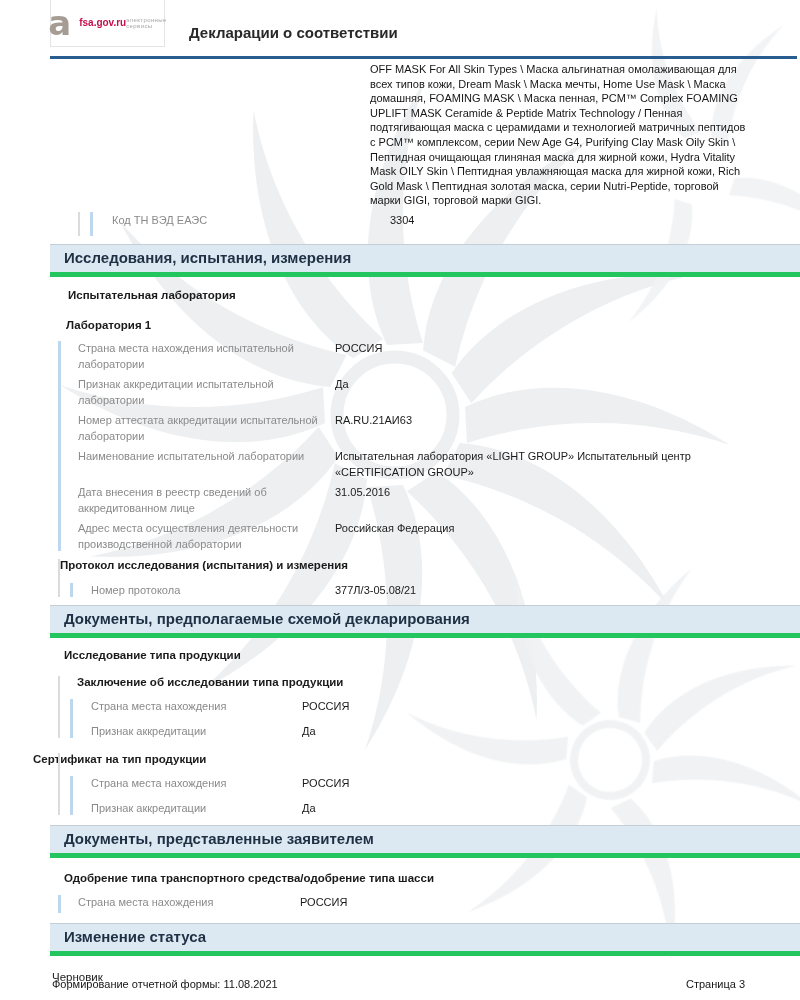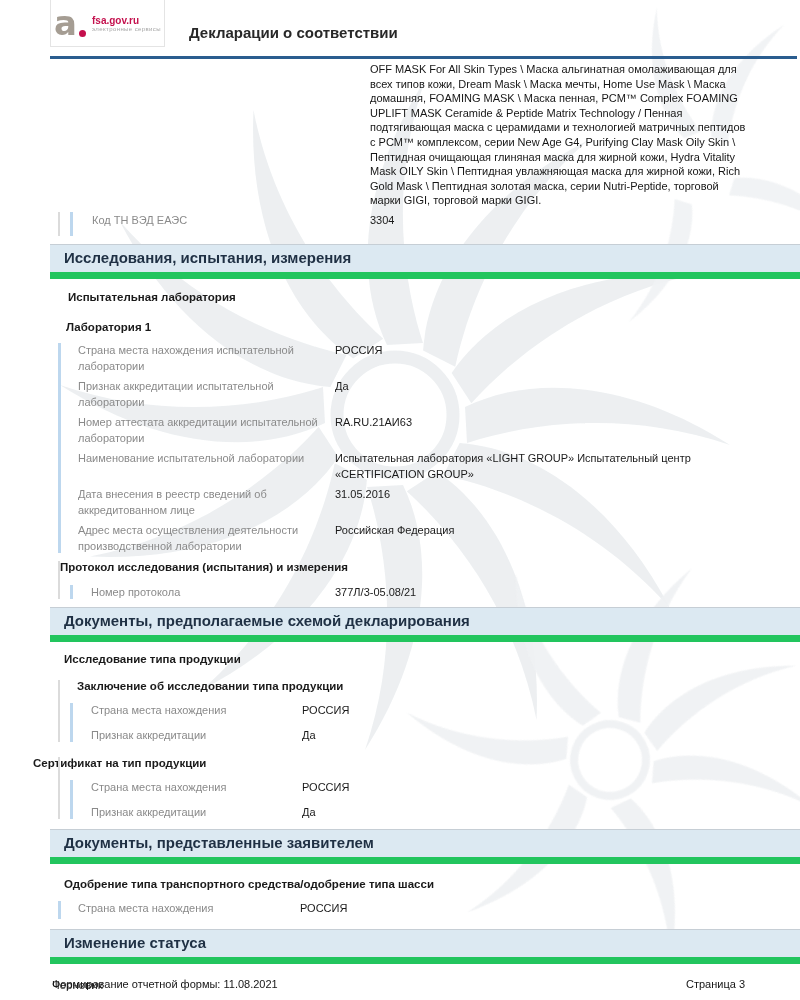--- a/index.html
+++ b/index.html
@@ -10,50 +10,50 @@
   .wm-text{position:absolute;left:26px;top:446px;z-index:3;pointer-events:none;
            font-family:"Liberation Serif","DejaVu Serif",serif;font-size:82px;font-weight:400;
            letter-spacing:1px;color:rgba(105,105,105,0.20);white-space:nowrap;}
   .content{position:relative;z-index:2;}
   
   header{position:relative;height:48px;}
   .logo-box{position:absolute;left:50px;top:0;width:113px;height:46px;background:#fff;
             border:1px solid #e4e4e4;border-top:none;display:flex;align-items:center;justify-content:center;gap:4px;}
   .logo-a{font-size:34px;line-height:30px;font-weight:700;color:#a59d93;font-family:"DejaVu Sans",sans-serif;}
   .logo-dot{width:7px;height:7px;border-radius:50%;background:#c4104d;align-self:flex-end;margin:0 2px 9px -2px;}
-  .logo-right{display:flex;flex-direction:column;}
+  .logo-right{display:flex;flex-direction:row;}
   .logo-brand{font-size:10px;font-weight:700;color:#c4104d;line-height:11px;}
   .logo-tag{font-size:6px;color:#a6a6a6;letter-spacing:.4px;}
   .title{position:absolute;left:175px;top:10px;margin:14px;font-size:15px;font-weight:700;color:#282828;}
   .rule{margin:8px 3px 0 50px;height:3px;background:#2a5d8f;}
   
   .product{display:flex;margin-top:3px;}
   .desc{margin-left:370px;width:378px;line-height:14.6px;color:#161616;}
   
   .blk{position:relative;}
   .g{position:absolute;top:1px;bottom:1px;}
   .g.gy{width:2px;background:#dbdbdb;}
   .g.bl{width:3px;background:#bdd7ee;}
   .f{position:relative;display:flex;align-items:flex-start;line-height:16px;}
   .f .lbl{color:#8a8a8a;flex:none;box-sizing:border-box;padding-right:10px;}
   .f .val{color:#1a1a1a;flex:none;}
-  .tnved{margin-top:3px;padding:1px 0 9px;}
+  .tnved{margin-top:3px;padding:1px 0 9px;margin-left:20px;}
   .tnved .lbl{margin-left:92px;width:278px;}
   .tnved .val{width:380px;}
   .lab-row{margin-bottom:4px;}
   .lab-row .lbl{margin-left:78px;width:257px;}
   .lab-row .val{width:380px;}
   .proto-row{margin-bottom:13px;}
   .proto-row .lbl{margin-left:91px;width:244px;}
   .conc-row{margin-bottom:9px;}
   .conc-row .lbl{margin-left:91px;width:211px;}
   .appr-row{margin-top:8px;padding-bottom:4px;}
   .appr-row .lbl{margin-left:78px;width:222px;}
   
-  .band{margin-left:50px;margin-top:0;background:#dce9f2;border-top:1px solid #c6ced5;border-bottom:7px solid #22c55e;
+  .band{margin-left:50px;margin-top:0;background:#dce9f2;border-top:1px solid #c6ced5;border-bottom:5px solid #22c55e;
         padding:4px 0 6px 14px;font-size:15px;font-weight:700;color:#1f3044;}
   .h0{font-weight:700;font-size:11.5px;color:#1a1a1a;padding-left:68px;line-height:15px;}
   .h1{font-weight:700;font-size:11.5px;color:#1a1a1a;line-height:15px;}
   .draft{margin-top:15px;padding-left:52px;font-size:11.5px;color:#1c1c1c;}
   
   .footer{position:absolute;left:52px;right:55px;top:978px;display:flex;justify-content:space-between;
           font-size:11px;color:#151515;}
 </style>
 </head>
 <body>

